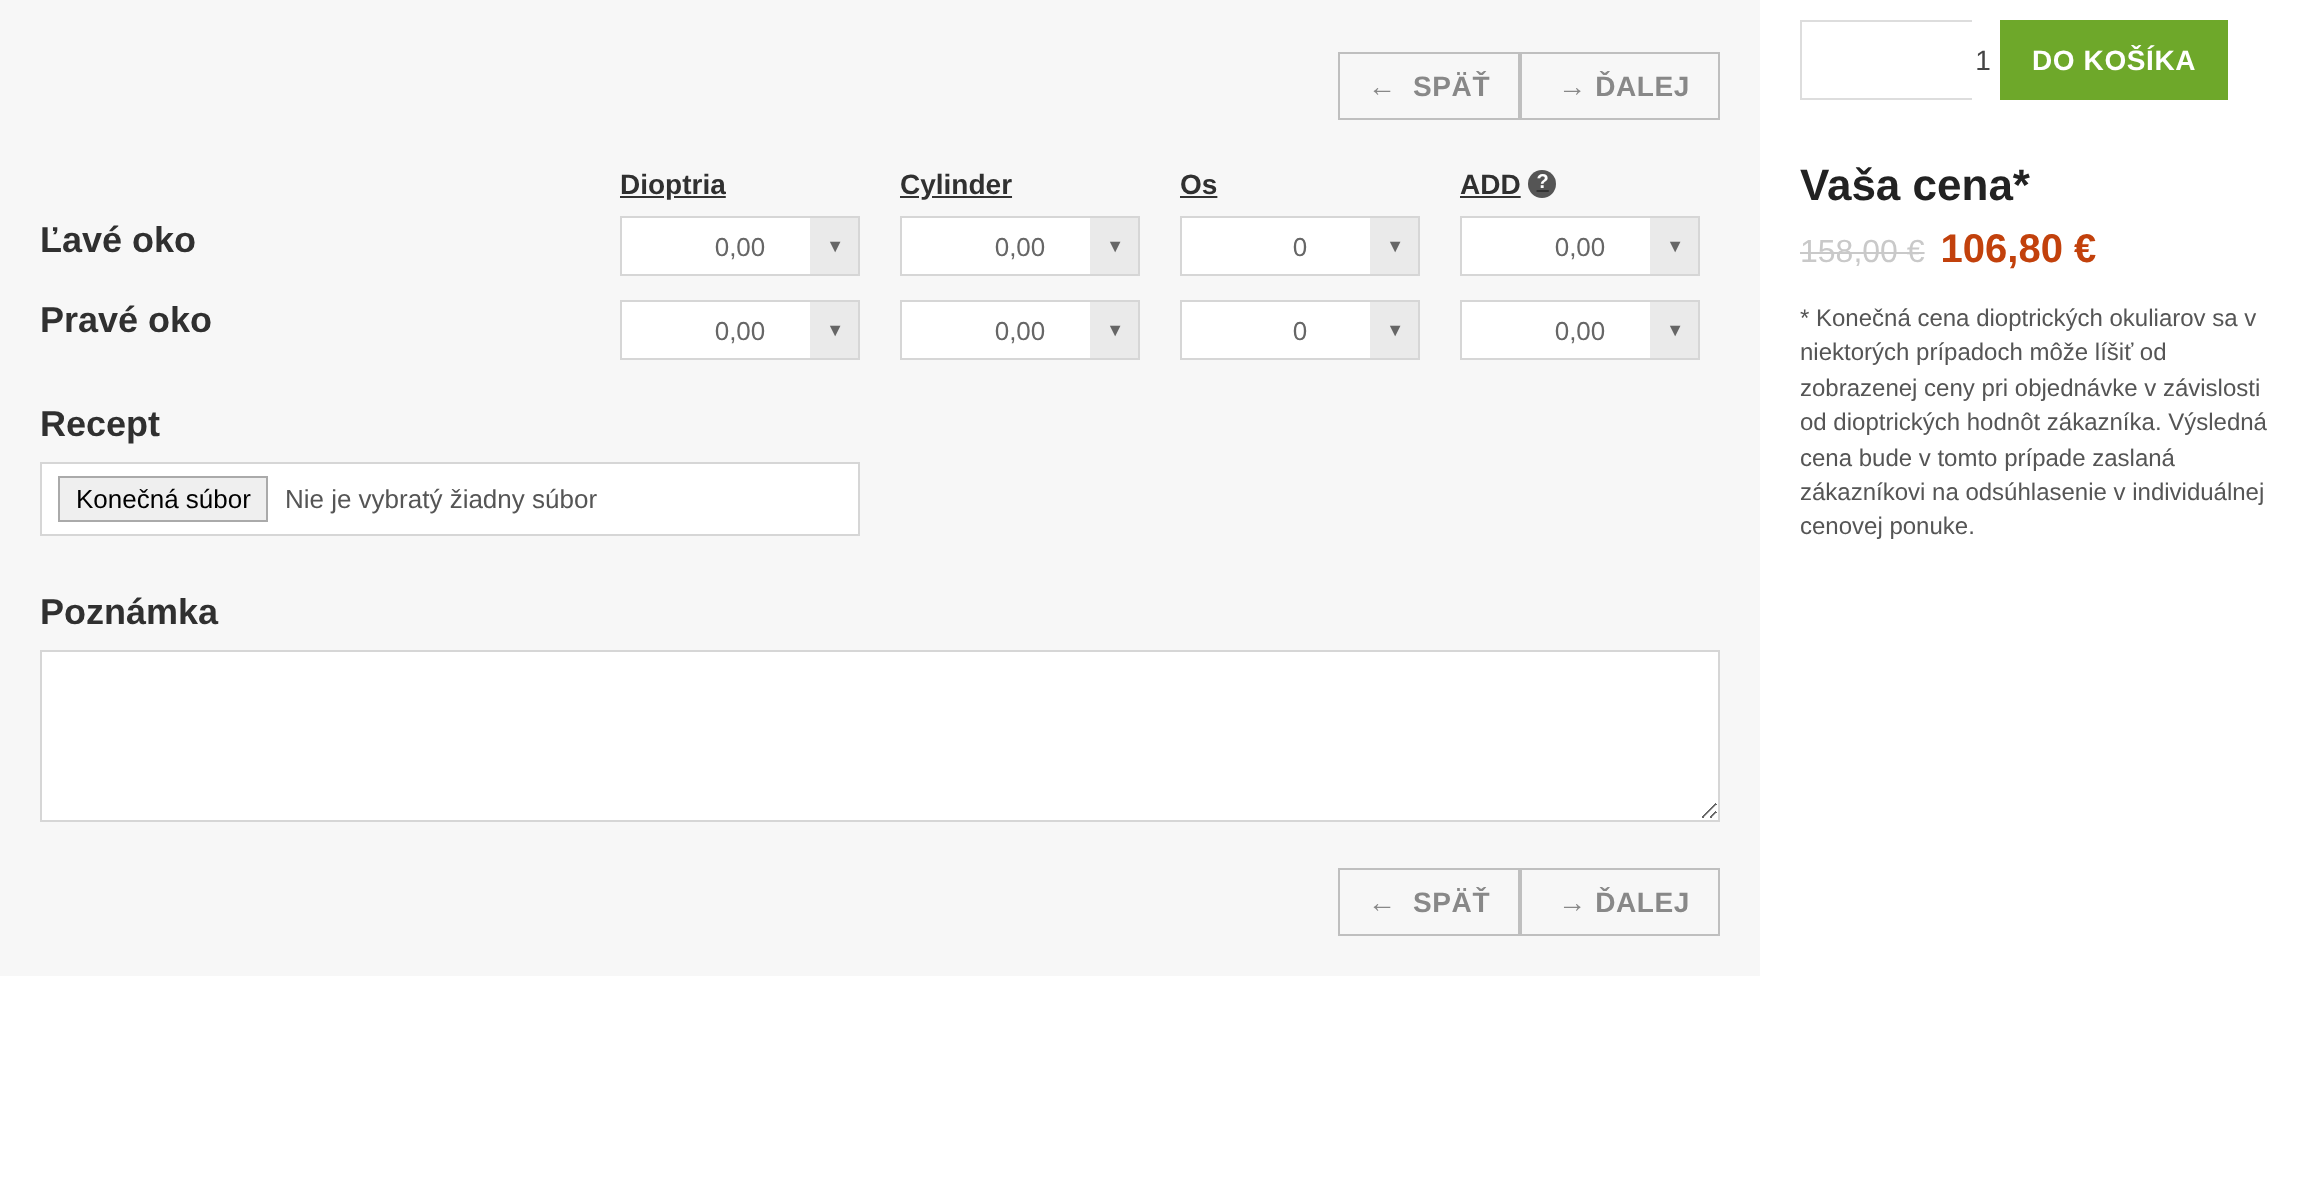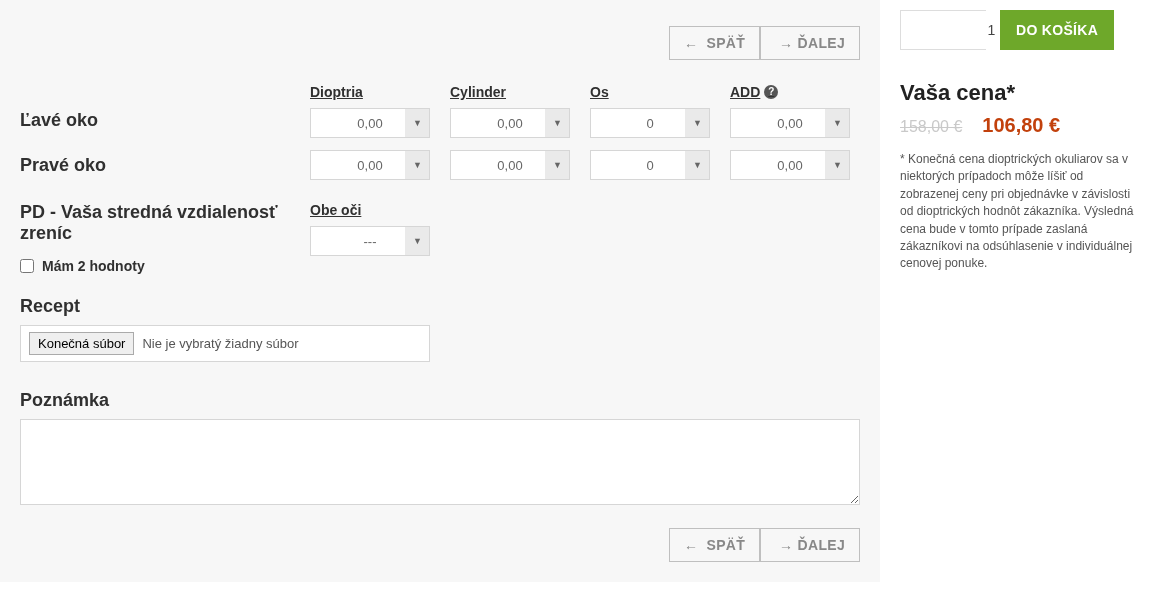--- a/index.html
+++ b/index.html
@@ -33,21 +33,20 @@
     font-size: 14px;
     font-weight: 700;
     padding: 8px 14px;
     cursor: pointer;
     letter-spacing: 0.3px;
   }
   .navbtn .arr { font-weight: 700; margin-right: 4px; }
   .navbtn .arr.r { margin-left: 4px; margin-right: 0; }
   .formrow {
     display: flex;
-    align-items: center;
     margin-bottom: 12px;
   }
   .formrow.top { align-items: flex-start; }
   .lblcol {
     flex: 0 0 290px;
     font-size: 18px;
     color: #303030;
     font-weight: 600;
     padding-right: 10px;
   }
@@ -199,21 +198,21 @@
   }
   .pricehdr {
     font-size: 22px;
     font-weight: 700;
     color: #222;
     margin-top: 30px;
   }
   .prices-line {
     display: flex;
     align-items: baseline;
-    gap: 20px;
+    gap: 8px;
     margin-top: 8px;
   }
   .old-price {
     color: #c9c9c9;
     text-decoration: line-through;
     font-size: 16px;
   }
   .new-price {
     color: #c2410c;
     font-size: 20px;
@@ -282,35 +281,20 @@
         <div class="fieldbox">
             <div class="selwrap"><select class="sel"><option>0</option></select></div>
           </div>
         <div class="fieldbox">
             <div class="selwrap"><select class="sel"><option>0,00</option></select></div>
           </div>
       </div>
     </div>
 
     
-    <div class="formrow pdrow top">
-      <div class="lblcol small">
-        <div>PD - Vaša stredná vzdialenosť zreníc</div>
-        <div class="checkline">
-          <input type="checkbox" style="">
-          <label>Mám 2 hodnoty</label>
-        </div>
-      </div>
-      <div class="fieldscol">
-        <div class="fieldbox">
-          <div class="fh">Obe oči</div>
-          <div class="selwrap"><select class="sel"><option>---</option></select></div>
-        </div>
-      </div>
-    </div>
 
     
     <div class="sectitle">Recept</div>
     <div class="filebox">
       <button class="filebtn">Konečná súbor</button>
       <span class="filetxt">Nie je vybratý žiadny súbor</span>
     </div>
 
     
     <div class="sectitle" style="margin-top:28px">Poznámka</div>

